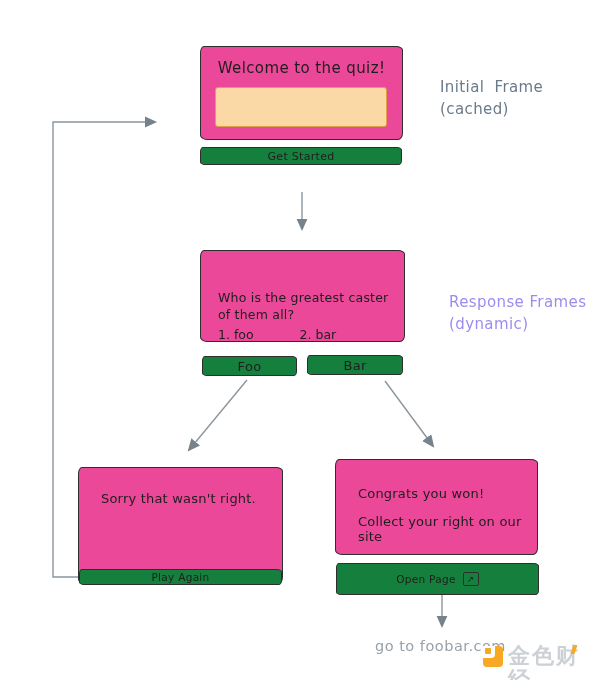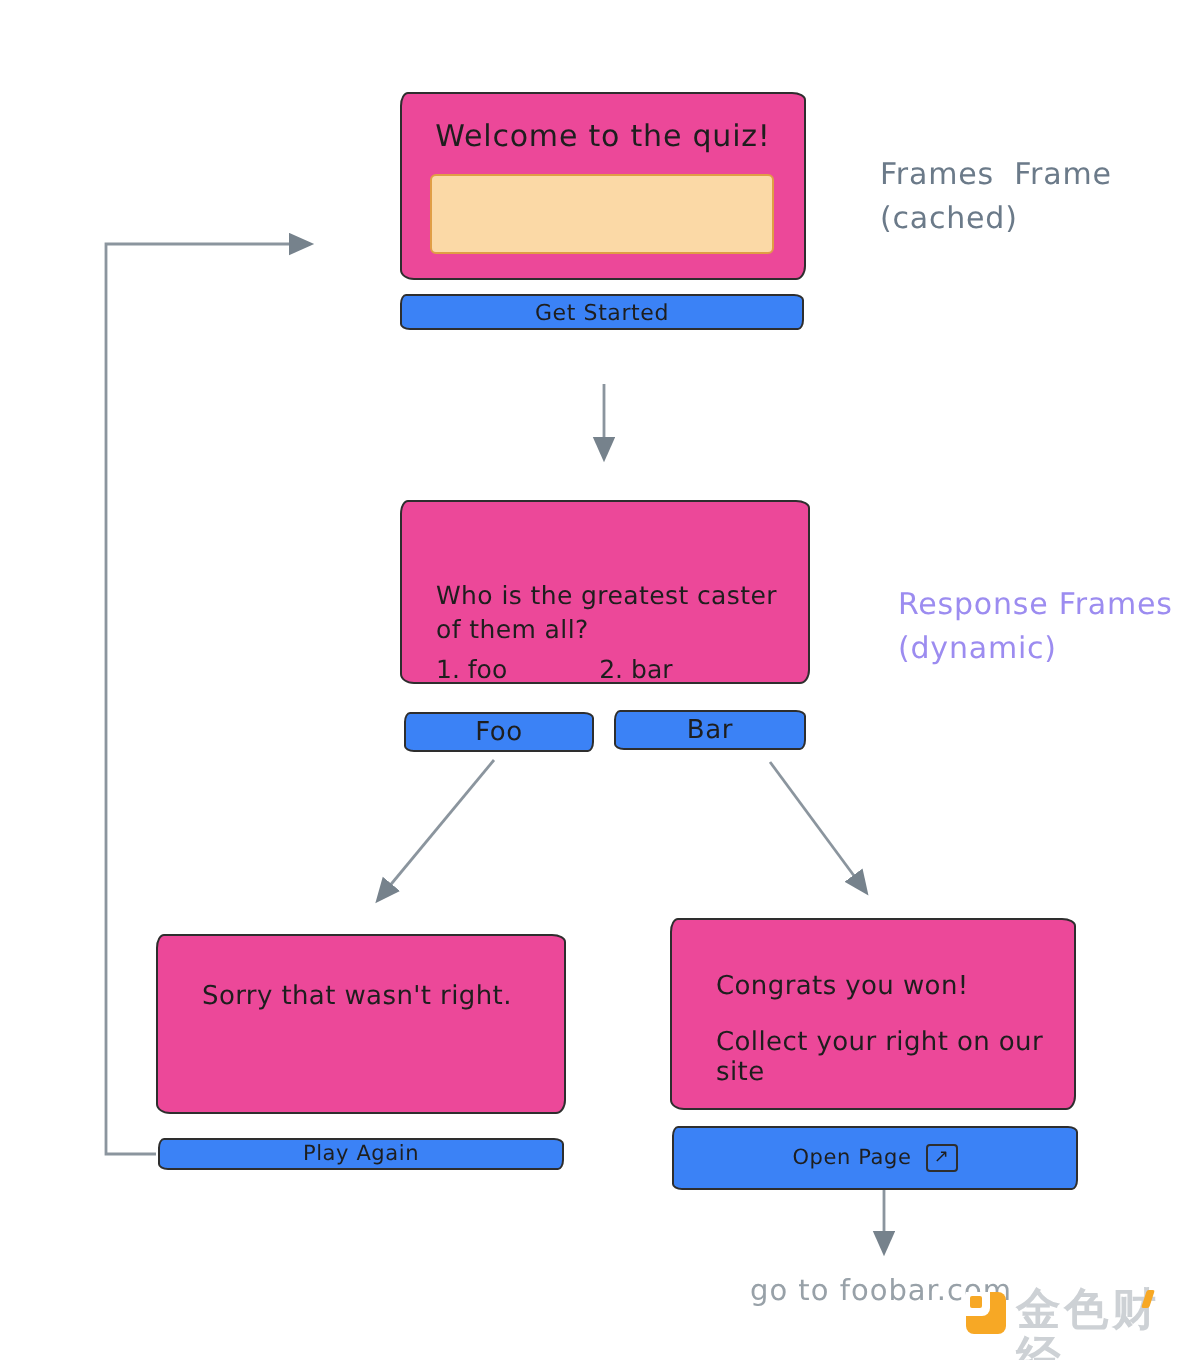--- a/index.html
+++ b/index.html
@@ -10,21 +10,21 @@
   }
   .abs{position:absolute;}
   
   .frame{
     position:absolute;background:#ec4899;
     border:1.6px solid #2e2e2e;
     border-radius:4px 7px 5px 7px / 7px 4px 7px 5px;
     box-sizing:border-box;z-index:2;
   }
   .btn{
-    position:absolute;background:#3b82f6;
+    position:absolute;background:#15803d;
     border:1.4px solid #2e2e2e;
     border-radius:3px 5px 3px 5px / 5px 3px 5px 3px;
     box-sizing:border-box;z-index:2;
     display:flex;align-items:center;justify-content:center;
     font-size:11px;letter-spacing:.3px;cursor:pointer;
   }
   .annotation{position:absolute;font-size:15px;line-height:22px;letter-spacing:.4px;z-index:2;}
   .annotation.gray{color:var(--label-gray,#6b7a89);word-spacing:5px;}
   .annotation.purple{color:var(--label-purple,#9c8cf0);}
   #arrow-layer{position:absolute;left:0;top:0;z-index:1;pointer-events:none;}
@@ -85,21 +85,21 @@
 </svg>
 
 <div class="frame" style="left:200px;top:46px;width:203px;height:94px;">
   <div class="frame-title">Welcome to the quiz!</div>
   <div class="hero-image"></div>
 </div>
 <div class="btn" style="left:200px;top:147px;width:202px;height:18px;">
   <span>Get Started</span>
 </div>
 <div class="annotation gray" style="left:440px;top:76px;">
-  <div>Frames Frame</div>
+  <div>Initial Frame</div>
   <div>(cached)</div>
 </div>
 
 <div class="frame" style="left:200px;top:250px;width:205px;height:92px;">
   <div class="q-question">Who is the greatest caster of them all?</div>
   <div class="q-options">
     <span>1. foo</span>
     <span>2. bar</span>
   </div>
 </div>
@@ -107,21 +107,21 @@
   <span>Foo</span>
 </div>
 <div class="btn" style="left:307px;top:355px;width:96px;height:20px;font-size:13px;">
   <span>Bar</span>
 </div>
 <div class="annotation purple" style="left:449px;top:291px;">
   <div>Response Frames</div>
   <div>(dynamic)</div>
 </div>
 
-<div class="frame" style="left:78px;top:467px;width:205px;height:90px;">
+<div class="frame" style="left:78px;top:467px;width:205px;height:117px;">
   <div class="msg abs" style="left:22px;top:23px;">Sorry that wasn't right.</div>
 </div>
 <div class="btn" style="left:79px;top:569px;width:203px;height:16px;font-size:10.5px;">
   <span>Play Again</span>
 </div>
 
 <div class="frame" style="left:335px;top:459px;width:203px;height:96px;">
   <div class="msg abs" style="left:22px;top:26px;">Congrats you won!</div>
   <div class="msg abs" style="left:22px;top:54px;">Collect your right on our site</div>
 </div>

